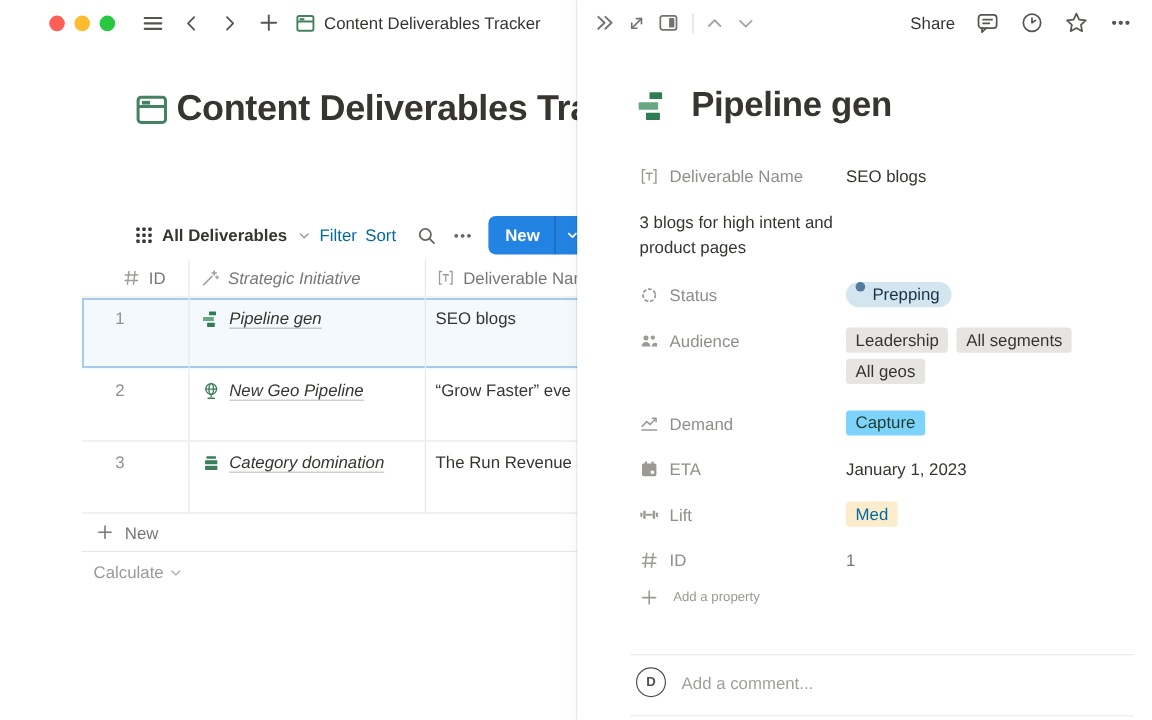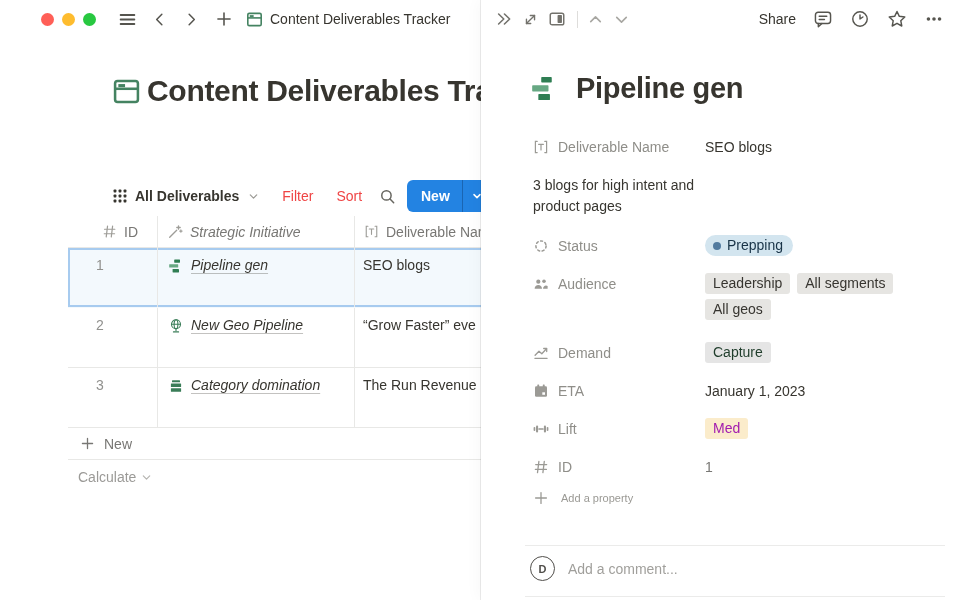--- a/index.html
+++ b/index.html
@@ -18,21 +18,21 @@
   .tb-title { font-size:14px; color:#37352f; white-space:nowrap; margin-left:7px; }
 
   .page-title-row { position:absolute; top:74px; left:112px; display:flex; align-items:center; gap:6px; width:520px; }
   .page-title-row h1 { font-size:30px; font-weight:700; letter-spacing:-0.3px; white-space:nowrap; }
   .pt-icon { flex:none; display:flex; }
 
   .view-bar { position:absolute; top:180px; left:112px; height:32px; width:500px;
               display:flex; align-items:center; font-size:14px; }
   .vb-view { display:flex; align-items:center; gap:7px; font-weight:700; color:#37352f; }
   .vb-chev { color:#9b9a95; display:flex; margin-left:2px; }
-  .vb-link { color:#ef4444; margin-left:23px; }
+  .vb-link { color:#0369a1; margin-left:7px; }
   .vb-ic   { color:#66655f; display:flex; margin-left:17px; }
   .new-btn { position:absolute; left:295px; top:0; height:32px; display:flex; align-items:stretch;
              background:#2383e2; border-radius:6px; color:#fff; overflow:hidden; }
   .new-btn .nb-label { display:flex; align-items:center; padding:0 12px 0 14px; font-size:14px; font-weight:600; }
   .new-btn .nb-split { width:1px; background:rgba(15,65,120,0.45); }
   .new-btn .nb-chev  { display:flex; align-items:center; padding:0 8px; }
 
   .tbl { position:absolute; top:216px; left:68px; width:512px; font-size:14px; }
   .tbl-header { display:flex; height:32px; color:#787774; }
   .th, .td { overflow:hidden; white-space:nowrap; }
@@ -75,25 +75,25 @@
 
   .props { position:absolute; top:132px; left:52px; right:14px; }
   .prop { display:flex; align-items:flex-start; padding:4px 0; margin-bottom:8px; }
   .plabel { width:172px; flex:none; display:flex; align-items:center; gap:9px;
             color:#8f8e89; font-size:14px; height:22px; white-space:nowrap; }
   .picon { color:#9b9a95; display:flex; flex:none; }
   .pval { flex:1; font-size:14px; color:#37352f; line-height:21px; padding-top:1px; }
   .pval.muted { color:#787774; }
   .pval.wrap { max-width:208px; }
   .pills { display:flex; flex-wrap:wrap; gap:5px 7px; max-width:240px; padding-top:0; }
-  .pill { display:inline-flex; align-items:center; height:21px; padding:0 8px;
+  .pill { display:inline-flex; height:21px; padding:0 8px;
           border-radius:3px; font-size:14px; white-space:nowrap; }
   .pill.gray   { background:#e6e5e2; color:#373530; }
-  .pill.green  { background:#e5e5e5; color:#1f3d2b; }
-  .pill.yellow { background:#fbeccb; color:#a21caf; }
+  .pill.green  { background:#7dd3fc; color:#1f3d2b; }
+  .pill.yellow { background:#fbeccb; color:#0369a1; }
   .pill.blue   { background:#d3e5ef; color:#183347; border-radius:11px; padding:0 10px 0 8px; gap:6px; }
   .pill .dot { width:8px; height:8px; border-radius:50%; background:#527b9f; flex:none; }
   .add-prop { display:flex; align-items:center; gap:12px; color:#9a9994; font-size:11px; margin-top:6px; }
 
   .comment-sep { position:absolute; top:545px; left:44px; right:15px; height:1px; background:#ebebea; }
   .comment-row { position:absolute; top:556px; left:49px; display:flex; align-items:center; gap:13px; }
   .avatar { width:25px; height:25px; border-radius:50%; border:1.5px solid #514f4b;
             display:flex; align-items:center; justify-content:center;
             font-size:11px; font-weight:700; color:#514f4b; }
   .comment-ph { font-size:14px; color:#a09f9b; }

